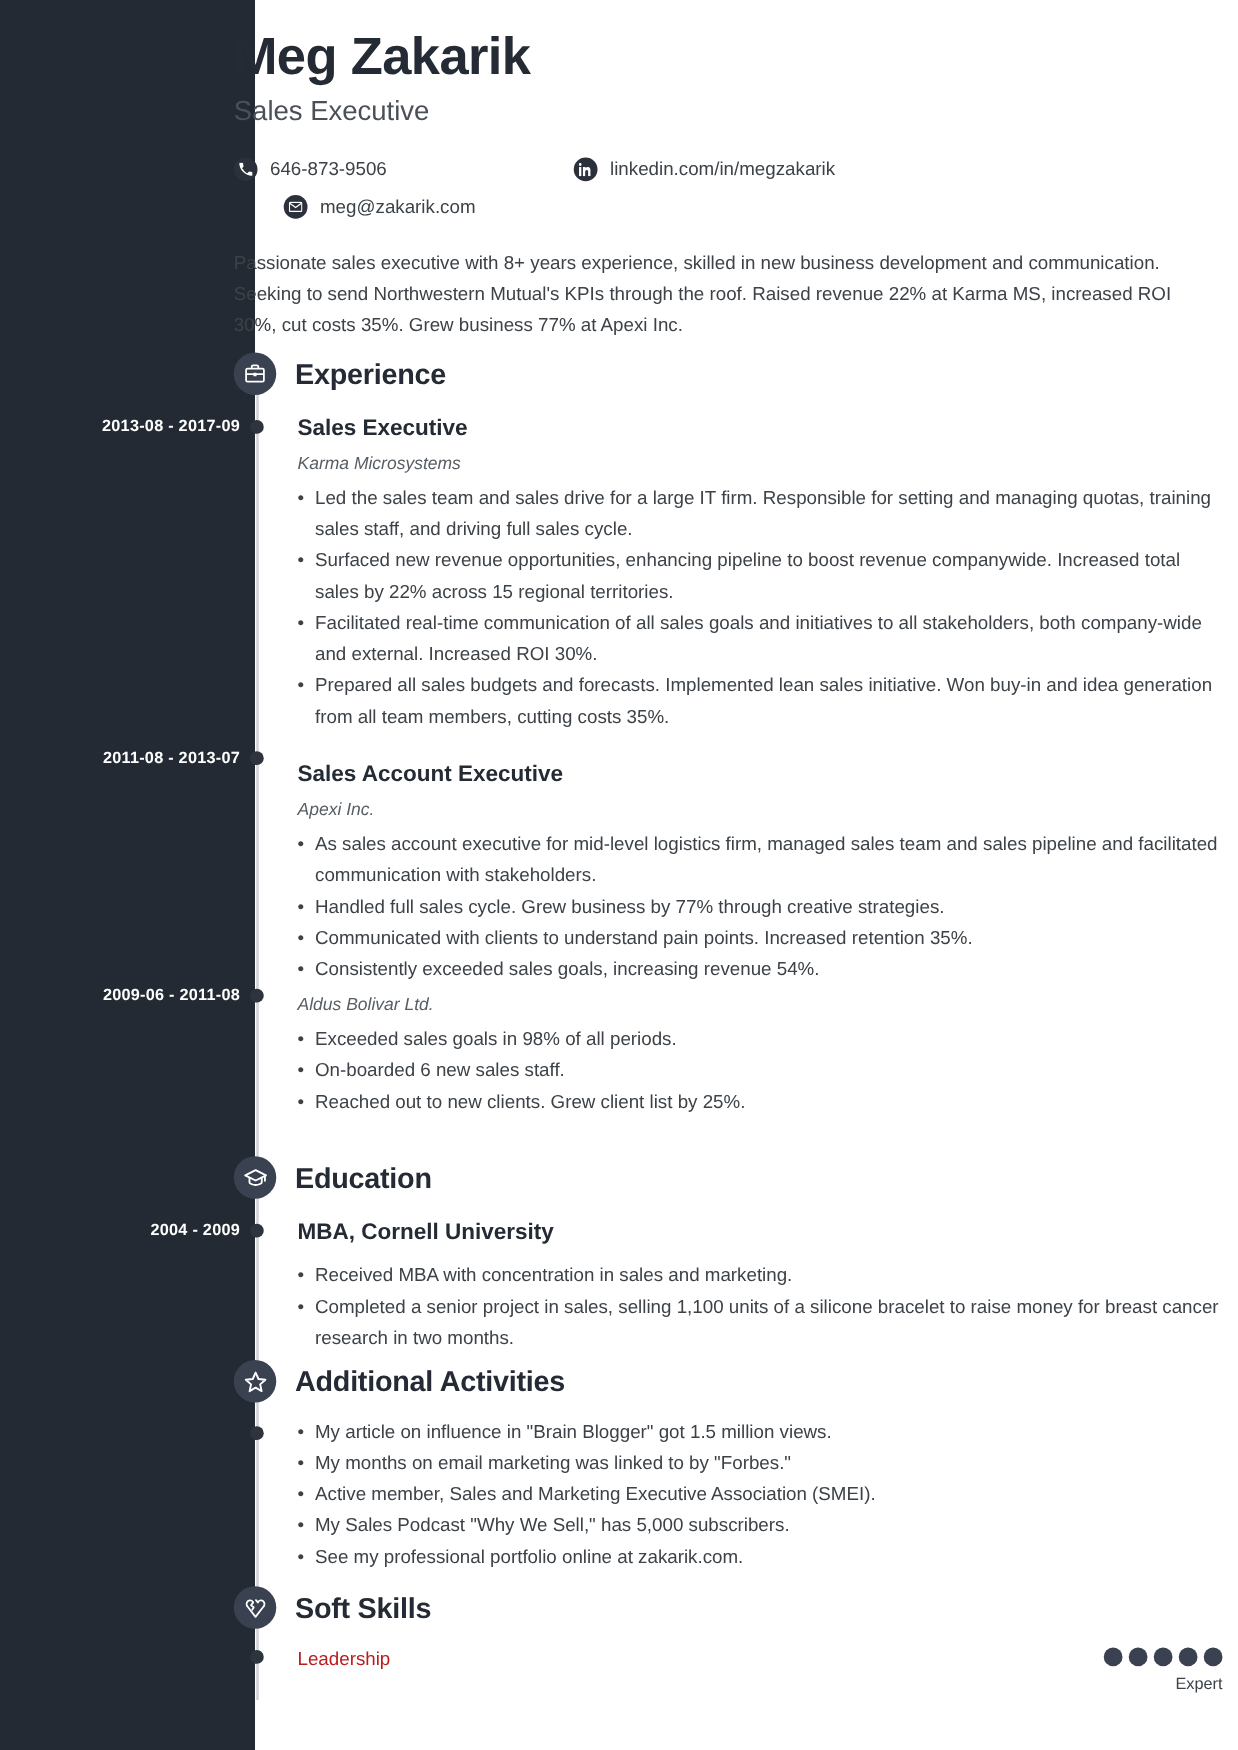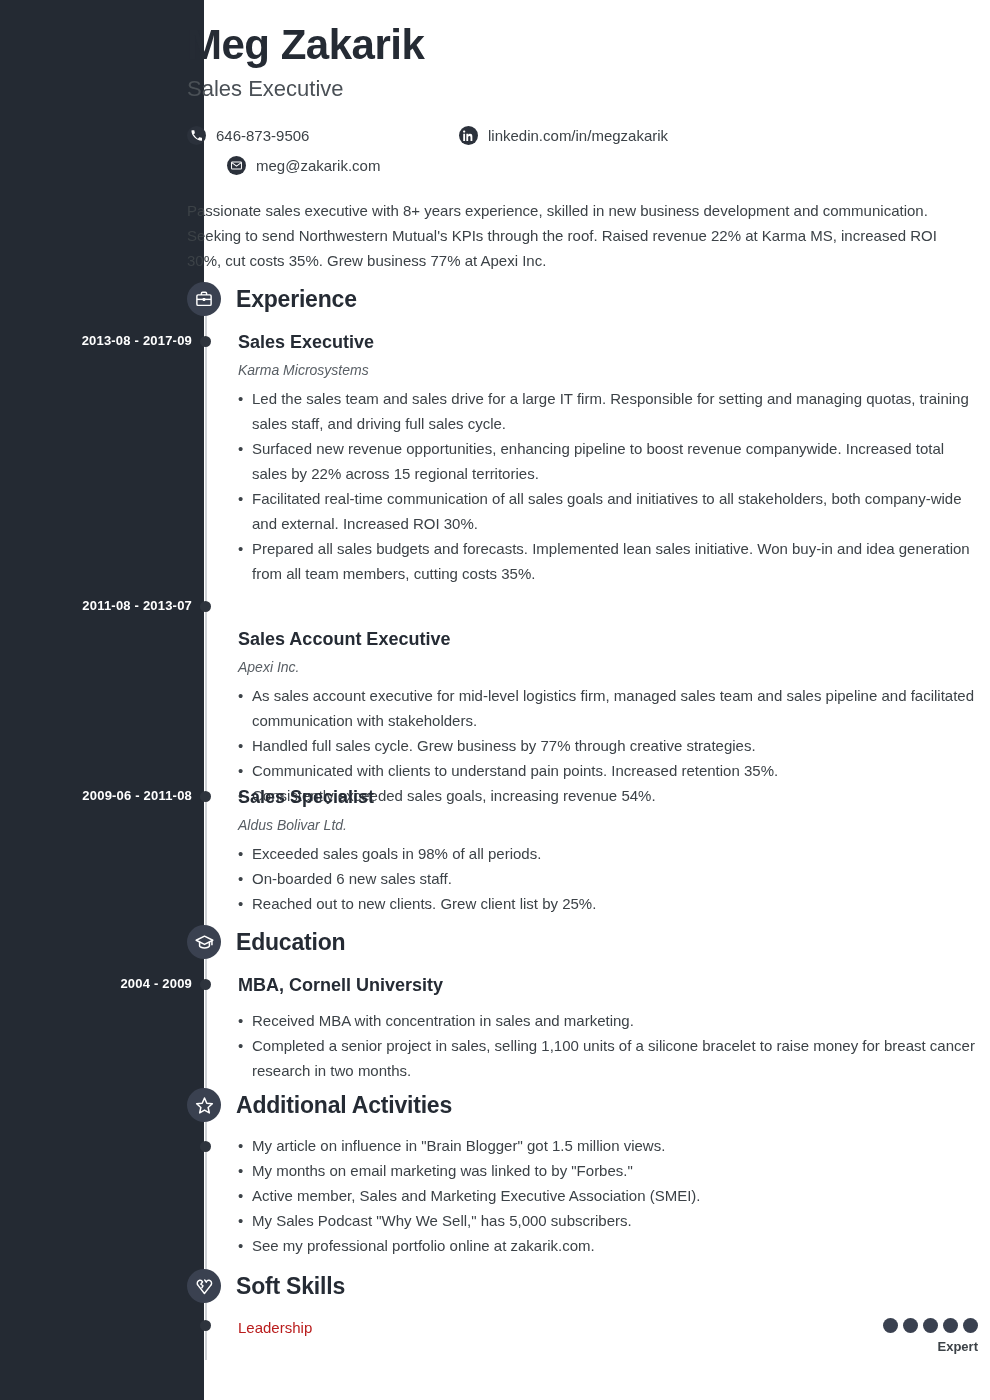--- a/index.html
+++ b/index.html
@@ -192,21 +192,20 @@
   .dots { display: flex; gap: 5px; justify-content: flex-end; }
   .dot {
     width: 15px; height: 15px;
     border-radius: 50%;
     background: #3a4150;
   }
   .skill-level {
     font-size: 13px;
     color: #3c4247;
     margin-top: 6px;
-    font-weight: bold;
   }
 </style>
 </head>
 <body>
 
 <div class="page">
 
   <div class="sidebar">
     <div class="date-label" style="top:333px">2013-08 - 2017-09</div>
     <div class="date-label" style="top:598px">2011-08 - 2013-07</div>
@@ -275,34 +274,33 @@
       <div class="entry-org">Karma Microsystems</div>
       <ul class="bullets">
         <li>Led the sales team and sales drive for a large IT firm. Responsible for setting and managing quotas, training sales staff, and driving full sales cycle.</li>
         <li>Surfaced new revenue opportunities, enhancing pipeline to boost revenue companywide. Increased total sales by 22% across 15 regional territories.</li>
         <li>Facilitated real-time communication of all sales goals and initiatives to all stakeholders, both company-wide and external. Increased ROI 30%.</li>
         <li>Prepared all sales budgets and forecasts. Implemented lean sales initiative. Won buy-in and idea generation from all team members, cutting costs 35%.</li>
       </ul>
     </div>
 
     <div class="rail-dot" style="top:601px"></div>
-    <div class="entry" style="top:628px">
+    <div class="entry" style="top:608px">
       <div class="entry-title">Sales Account Executive</div>
       <div class="entry-org">Apexi Inc.</div>
       <ul class="bullets">
         <li>As sales account executive for mid-level logistics firm, managed sales team and sales pipeline and facilitated communication with stakeholders.</li>
         <li>Handled full sales cycle. Grew business by 77% through creative strategies.</li>
         <li>Communicated with clients to understand pain points. Increased retention 35%.</li>
         <li>Consistently exceeded sales goals, increasing revenue 54%.</li>
       </ul>
     </div>
 
     <div class="rail-dot" style="top:791px"></div>
     <div class="entry" style="top:786px">
-      <div class="entry-title">Sales Specialist</div>
       <div class="entry-org">Aldus Bolivar Ltd.</div>
       <ul class="bullets">
         <li>Exceeded sales goals in 98% of all periods.</li>
         <li>On-boarded 6 new sales staff.</li>
         <li>Reached out to new clients. Grew client list by 25%.</li>
       </ul>
     </div>
 
     <div class="section-head" style="top:925px">
       <span class="sec-icon">

